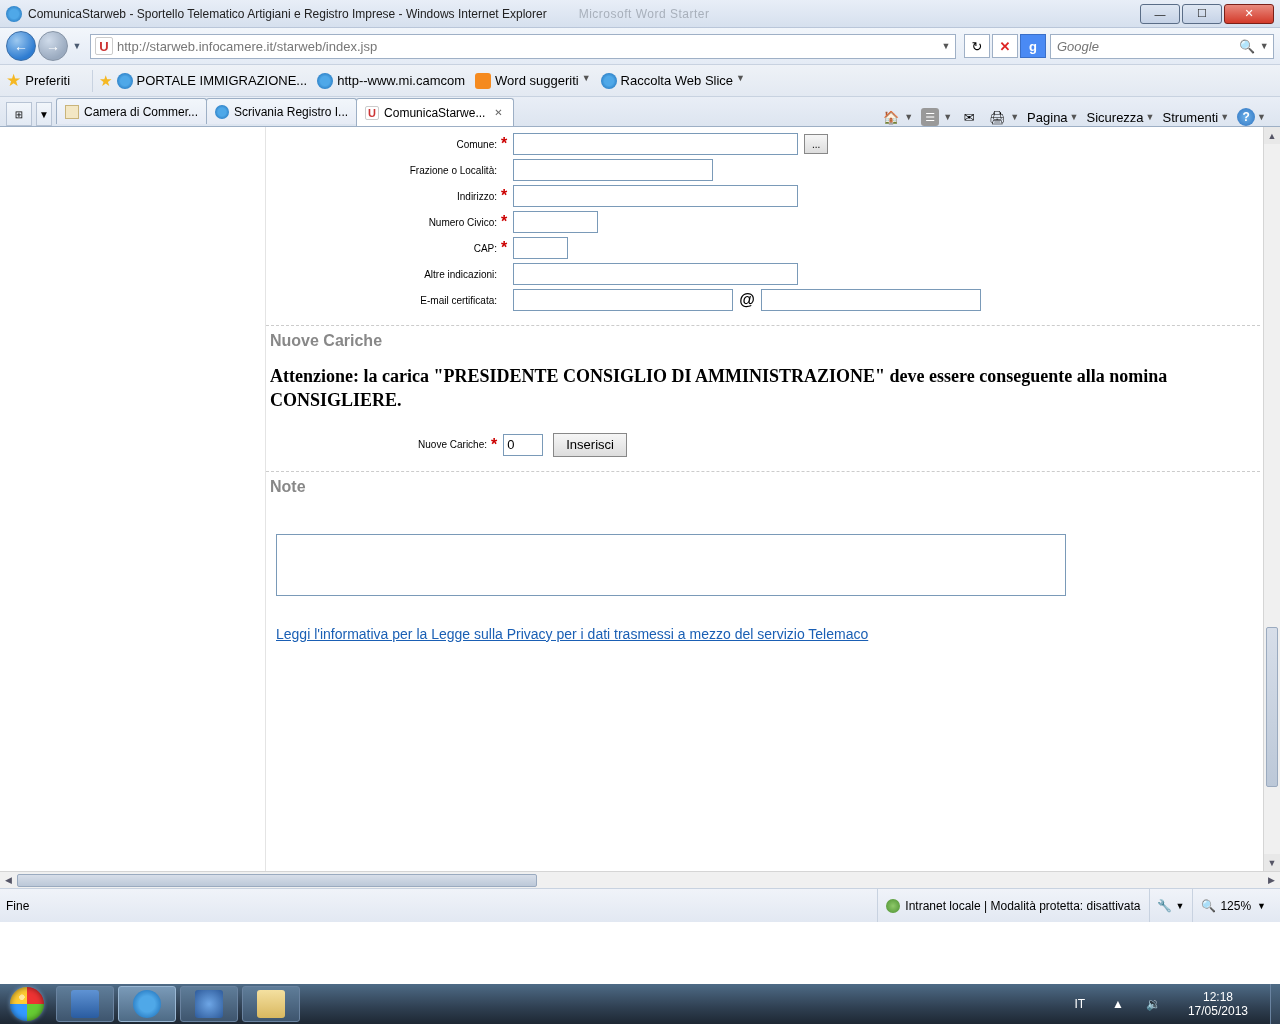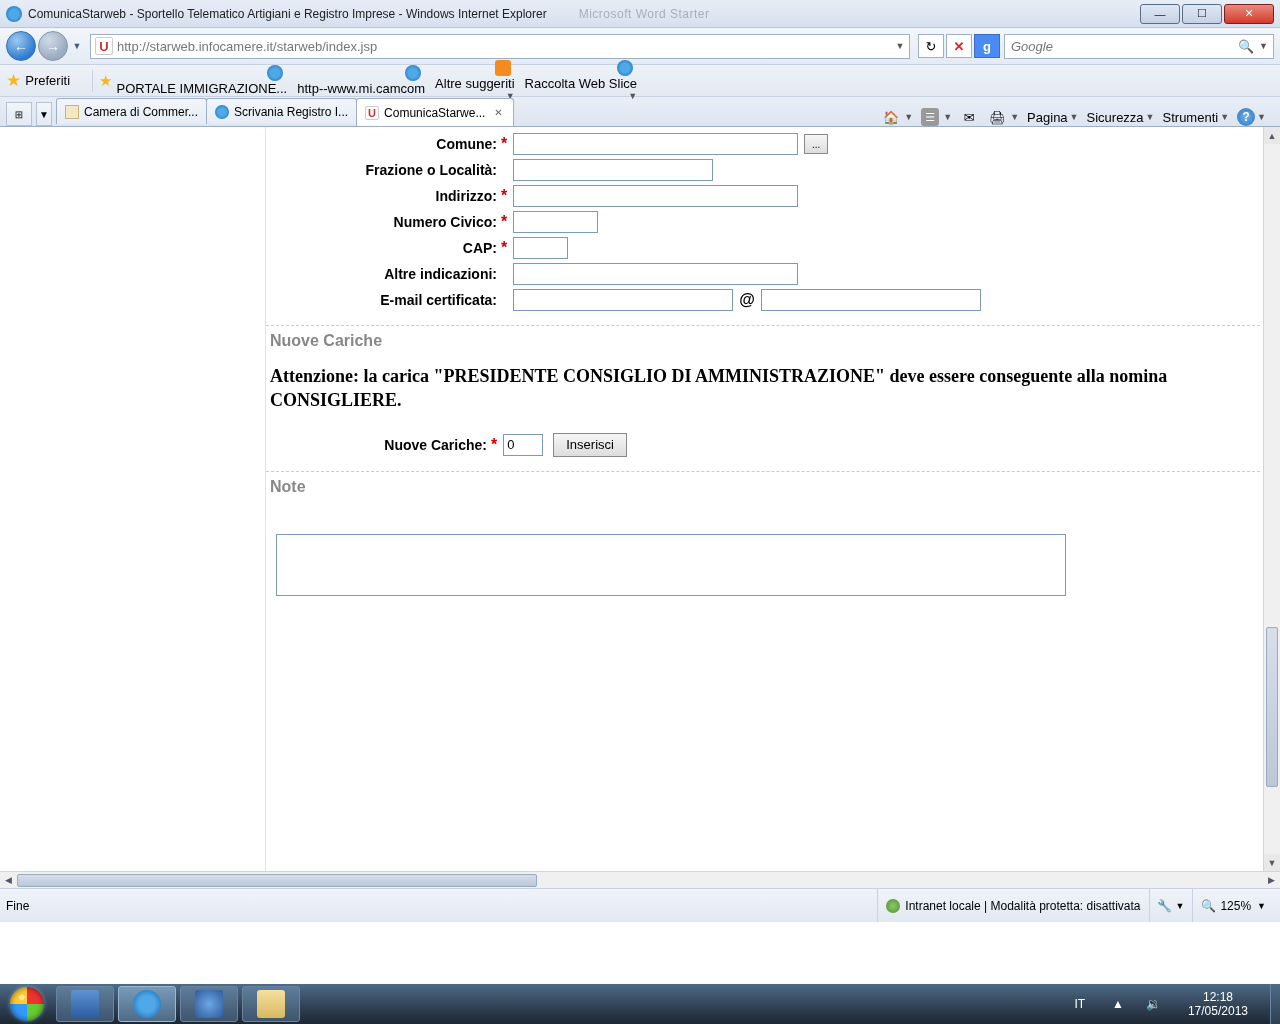--- a/index.html
+++ b/index.html
@@ -19,31 +19,31 @@
 .navbtn { width: 30px; height: 30px; border-radius: 50%; background: radial-gradient(circle at 35% 30%,#9dc9f0,#2e7cd1 70%); border: 1px solid #3a6ea8; display: flex; align-items: center; justify-content: center; color: #fff; font-size: 14px; margin-right: 2px; cursor: pointer; }
 .navbtn.fwd { background: radial-gradient(circle at 35% 30%,#cfdbea,#9aaabf 70%); border-color: #8694a6; }
 .navdrop { width: 14px; font-size: 9px; color: #4a5a70; text-align: center; cursor: pointer; }
 .urlbox { flex: 1; height: 25px; border: 1px solid #9fb0c6; background: #fff; display: flex; align-items: center; margin: 0 6px; }
 .urlbox .u-icon { width: 18px; height: 18px; margin: 0 4px; display: flex; align-items: center; justify-content: center; color: #c33; font-weight: bold; font-size: 13px; border: 1px solid #ccc; border-radius: 2px; }
 .urlbox input { border: none; flex: 1; font-size: 13px; color: #777; outline: none; }
 .urlbox .u-drop { width: 18px; text-align: center; color: #555; font-size: 9px; cursor: pointer; }
 .smallbtn { width: 26px; height: 24px; border: 1px solid #9fb0c6; background: #fff; margin-left: 2px; display: flex; align-items: center; justify-content: center; font-size: 13px; cursor: pointer; }
 .smallbtn.red { color: #d22; font-weight: bold; }
 .smallbtn.goog { background: #4a8af4; color: #fff; font-weight: bold; border-color: #3a6fc8; }
-.searchbox { width: 270px; height: 25px; border: 1px solid #9fb0c6; background: #fff; margin-left: 4px; display: flex; align-items: center; }
+.searchbox { width: 224px; height: 25px; border: 1px solid #9fb0c6; background: #fff; margin-left: 4px; display: flex; align-items: center; }
 .searchbox input { border: none; flex: 1; font-size: 13px; color: #999; outline: none; padding-left: 6px; font-style: italic; }
 .searchbox .mag { width: 26px; text-align: center; color: #3a6ea8; font-size: 13px; cursor: pointer; }
 .searchbox .sd { width: 14px; font-size: 9px; color: #555; cursor: pointer; }
 
 
 .favbar { height: 32px; background: linear-gradient(#eef2f7,#e3e9f2); display: flex; align-items: center; padding: 0 6px; font-size: 13px; border-bottom: 1px solid #c8d2e0; }
 .favbar .star { color: #f5b823; font-size: 17px; margin-right: 4px; }
 .favbar .lbl { margin-right: 16px; cursor: pointer; }
 .favbar .sep { width: 1px; height: 22px; background: #c8d2e0; margin: 0 6px; }
-.favbar .bk { display: flex; align-items: flex-end; margin-right: 10px; cursor: pointer; flex-direction: column; }
+.favbar .bk { display: flex; align-items: flex-start; margin-right: 10px; cursor: pointer; }
 .favbar .bk .ie { width: 16px; height: 16px; margin-right: 4px; background: radial-gradient(circle,#4fa8e8 40%,#1e6fb8 90%); border-radius: 50%; }
 .favbar .bk .orange { width: 16px; height: 16px; margin-right: 4px; background: #f58a1f; border-radius: 3px; }
 .favbar .dd { font-size: 9px; color: #555; margin-left: 3px; }
 
 
 .tabbar { height: 30px; background: linear-gradient(#e9eef6,#dde5f0); display: flex; align-items: flex-end; padding: 0 6px; border-bottom: 1px solid #9dafc5; }
 .tabbtn { width: 26px; height: 24px; border: 1px solid #b7c3d4; background: linear-gradient(#f2f6fb,#e3eaf4); margin-right: 4px; display: flex; align-items: center; justify-content: center; font-size: 10px; cursor: pointer; }
 .tabs { display: flex; align-items: flex-start; }
 .tab { height: 26px; border: 1px solid #9dafc5; border-bottom: none; background: linear-gradient(#f2f6fb,#e6ebf5); padding: 0 8px; display: flex; align-items: center; font-size: 12px; margin-right: -1px; cursor: pointer; max-width: 180px; border-radius: 3px 3px 0 0; }
 .tab.active { background: #fff; height: 28px; }
@@ -56,21 +56,21 @@
 .cmdbar .ci .ic { width: 18px; height: 18px; margin-right: 2px; display: flex; align-items: center; justify-content: center; font-size: 13px; }
 .cmdbar .dd { font-size: 9px; color: #555; margin-left: 2px; }
 .cmdbar .help { width: 18px; height: 18px; border-radius: 50%; background: radial-gradient(circle,#6eb2ea,#2d72c0); color: #fff; display: flex; align-items: center; justify-content: center; font-size: 12px; font-weight: bold; }
 
 
 .content { display: flex; height: 744px; background: #fff; position: relative; }
 .leftnav { width: 265px; background: #fff; }
 .mainarea { flex: 1; overflow: hidden; border-left: 1px solid #e4e4e4; position: relative; background: #fff; }
 .form-sec { border-bottom: 1px dashed #ccc; padding-bottom: 10px; margin-bottom: 6px; }
 .form-row { display: flex; align-items: center; margin: 4px 0; }
-.form-row label { width: 235px; text-align: right; font-weight: bold; font-size: 14px; padding-right: 4px; }
+.form-row label { width: 235px; text-align: right; font-weight: normal; font-size: 10px; padding-right: 4px; }
 .form-row .req { color: #c00; font-weight: bold; margin-right: 6px; }
 .form-row input[type=text] { border: 1px solid #7a9ab8; height: 22px; padding: 0 3px; font-size: 13px; }
 .form-row .browse { width: 24px; height: 20px; border: 1px solid #888; background: linear-gradient(#f6f6f6,#ddd); margin-left: 6px; font-size: 10px; cursor: pointer; display: flex; align-items: center; justify-content: center; }
 .sec-title { color: #888; font-weight: bold; font-size: 16px; margin: 4px 0 14px 4px; }
 .warn { font-family: "Times New Roman", serif; font-size: 18px; font-weight: bold; margin: 0 4px 20px 4px; line-height: 1.35; }
 .ins-btn { height: 24px; border: 1px solid #888; background: linear-gradient(#f6f6f6,#ddd); padding: 0 12px; font-size: 13px; margin-left: 10px; cursor: pointer; }
 .note-area { width: 790px; height: 62px; border: 1px solid #7a9ab8; margin: 24px 0 0 10px; resize: none; overflow-y: scroll; font-size: 13px; }
 .footer-note { text-align: center; color: #999; font-size: 14px; margin-top: 100px; }
 .footer-note .req { color: #c00; }
 .privacy { color: #1a5fb4; font-size: 14px; margin: 26px 0 0 10px; text-decoration: underline; cursor: pointer; display: inline-block; }
@@ -147,21 +147,21 @@
   <div class="bk">
     <span class="ie"></span>
     <span>PORTALE IMMIGRAZIONE...</span>
   </div>
   <div class="bk">
     <span class="ie"></span>
     <span>http--www.mi.camcom</span>
   </div>
   <div class="bk">
     <span class="orange"></span>
-    <span>Altre suggeriti</span>
+    <span>Word suggeriti</span>
     <span class="dd">▼</span>
   </div>
   <div class="bk">
     <span class="ie"></span>
     <span>Raccolta Web Slice</span>
     <span class="dd">▼</span>
   </div>
 </div>
 
 <div class="tabbar">
@@ -273,20 +273,21 @@
           <button class="ins-btn">Inserisci</button>
         </div>
       </div>
 
       <div>
         <div class="sec-title">Note</div>
         <textarea class="note-area" style=""></textarea>
       </div>
 
 
+      <a class="privacy">Leggi l'informativa per la Legge sulla Privacy per i dati trasmessi a mezzo del servizio Telemaco</a>
     </div>
   </div>
   <div class="vsb">
     <div class="arr top">▲</div>
     <div class="thumb"></div>
     <div class="arr bot">▼</div>
   </div>
 </div>
 
 <div class="hsb">

